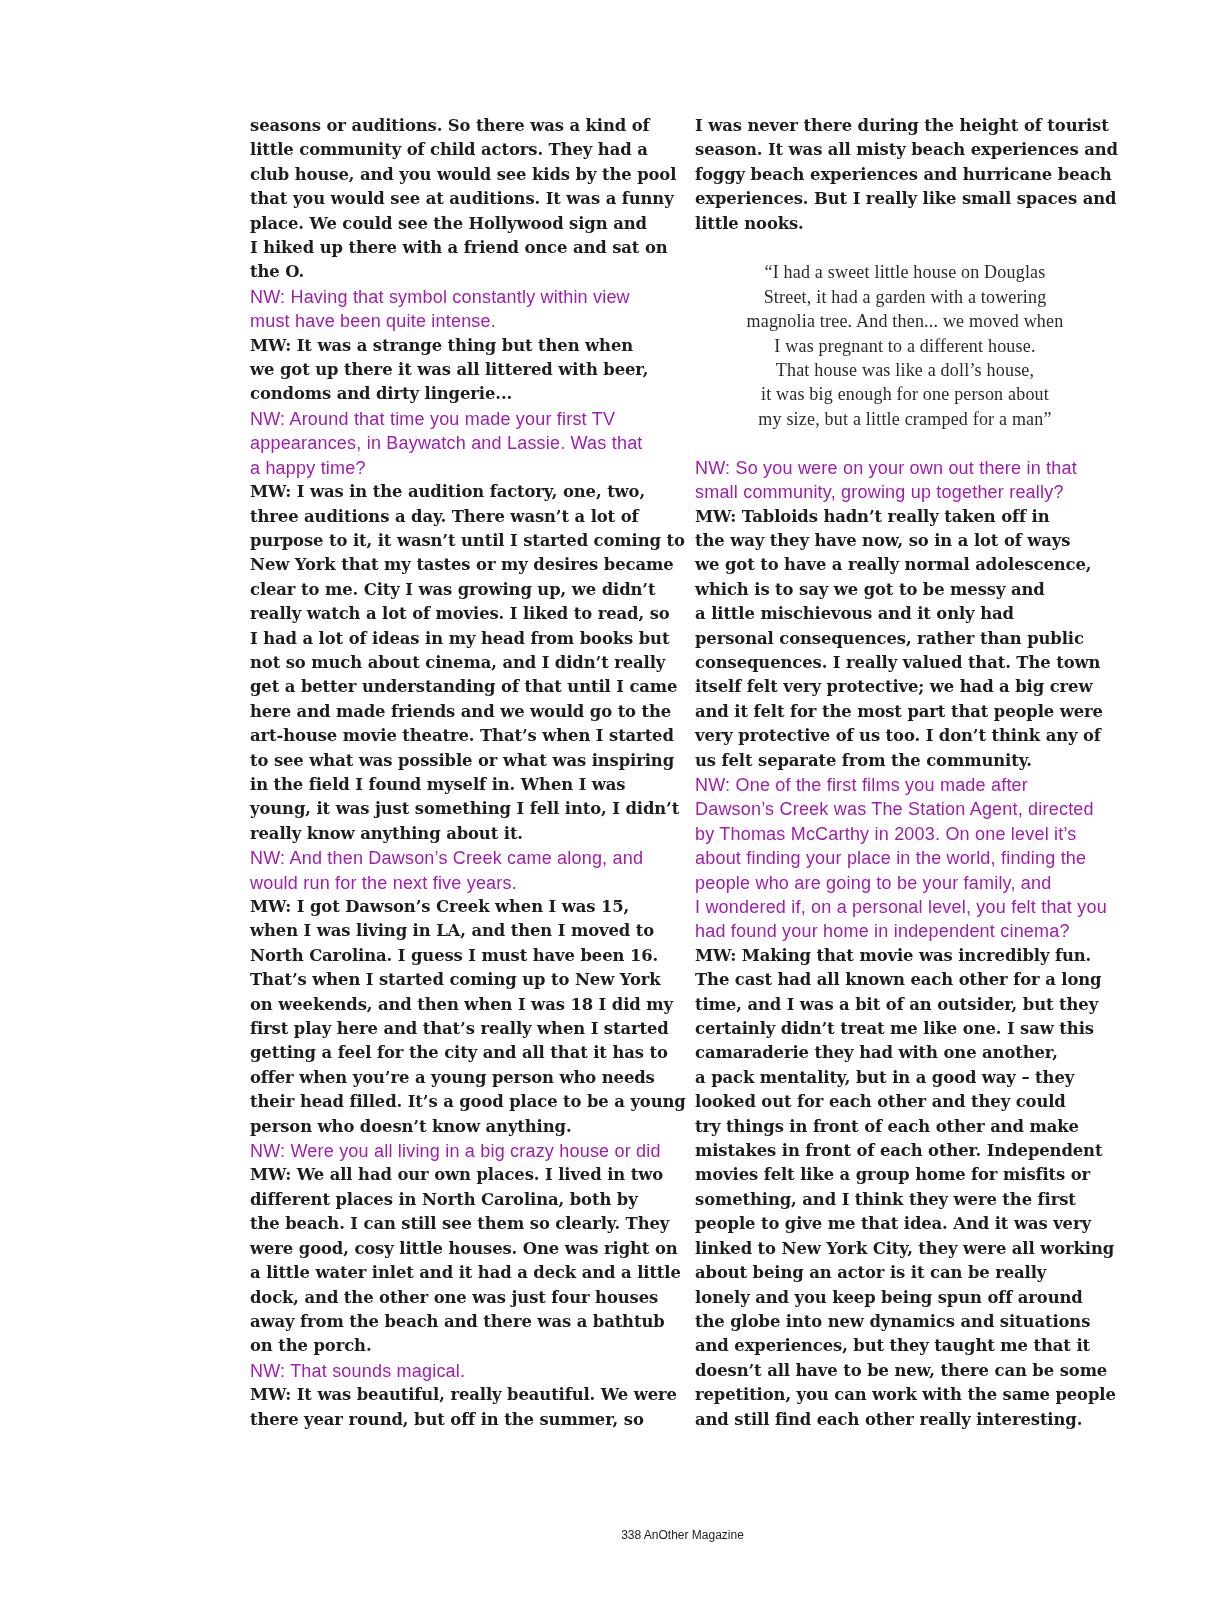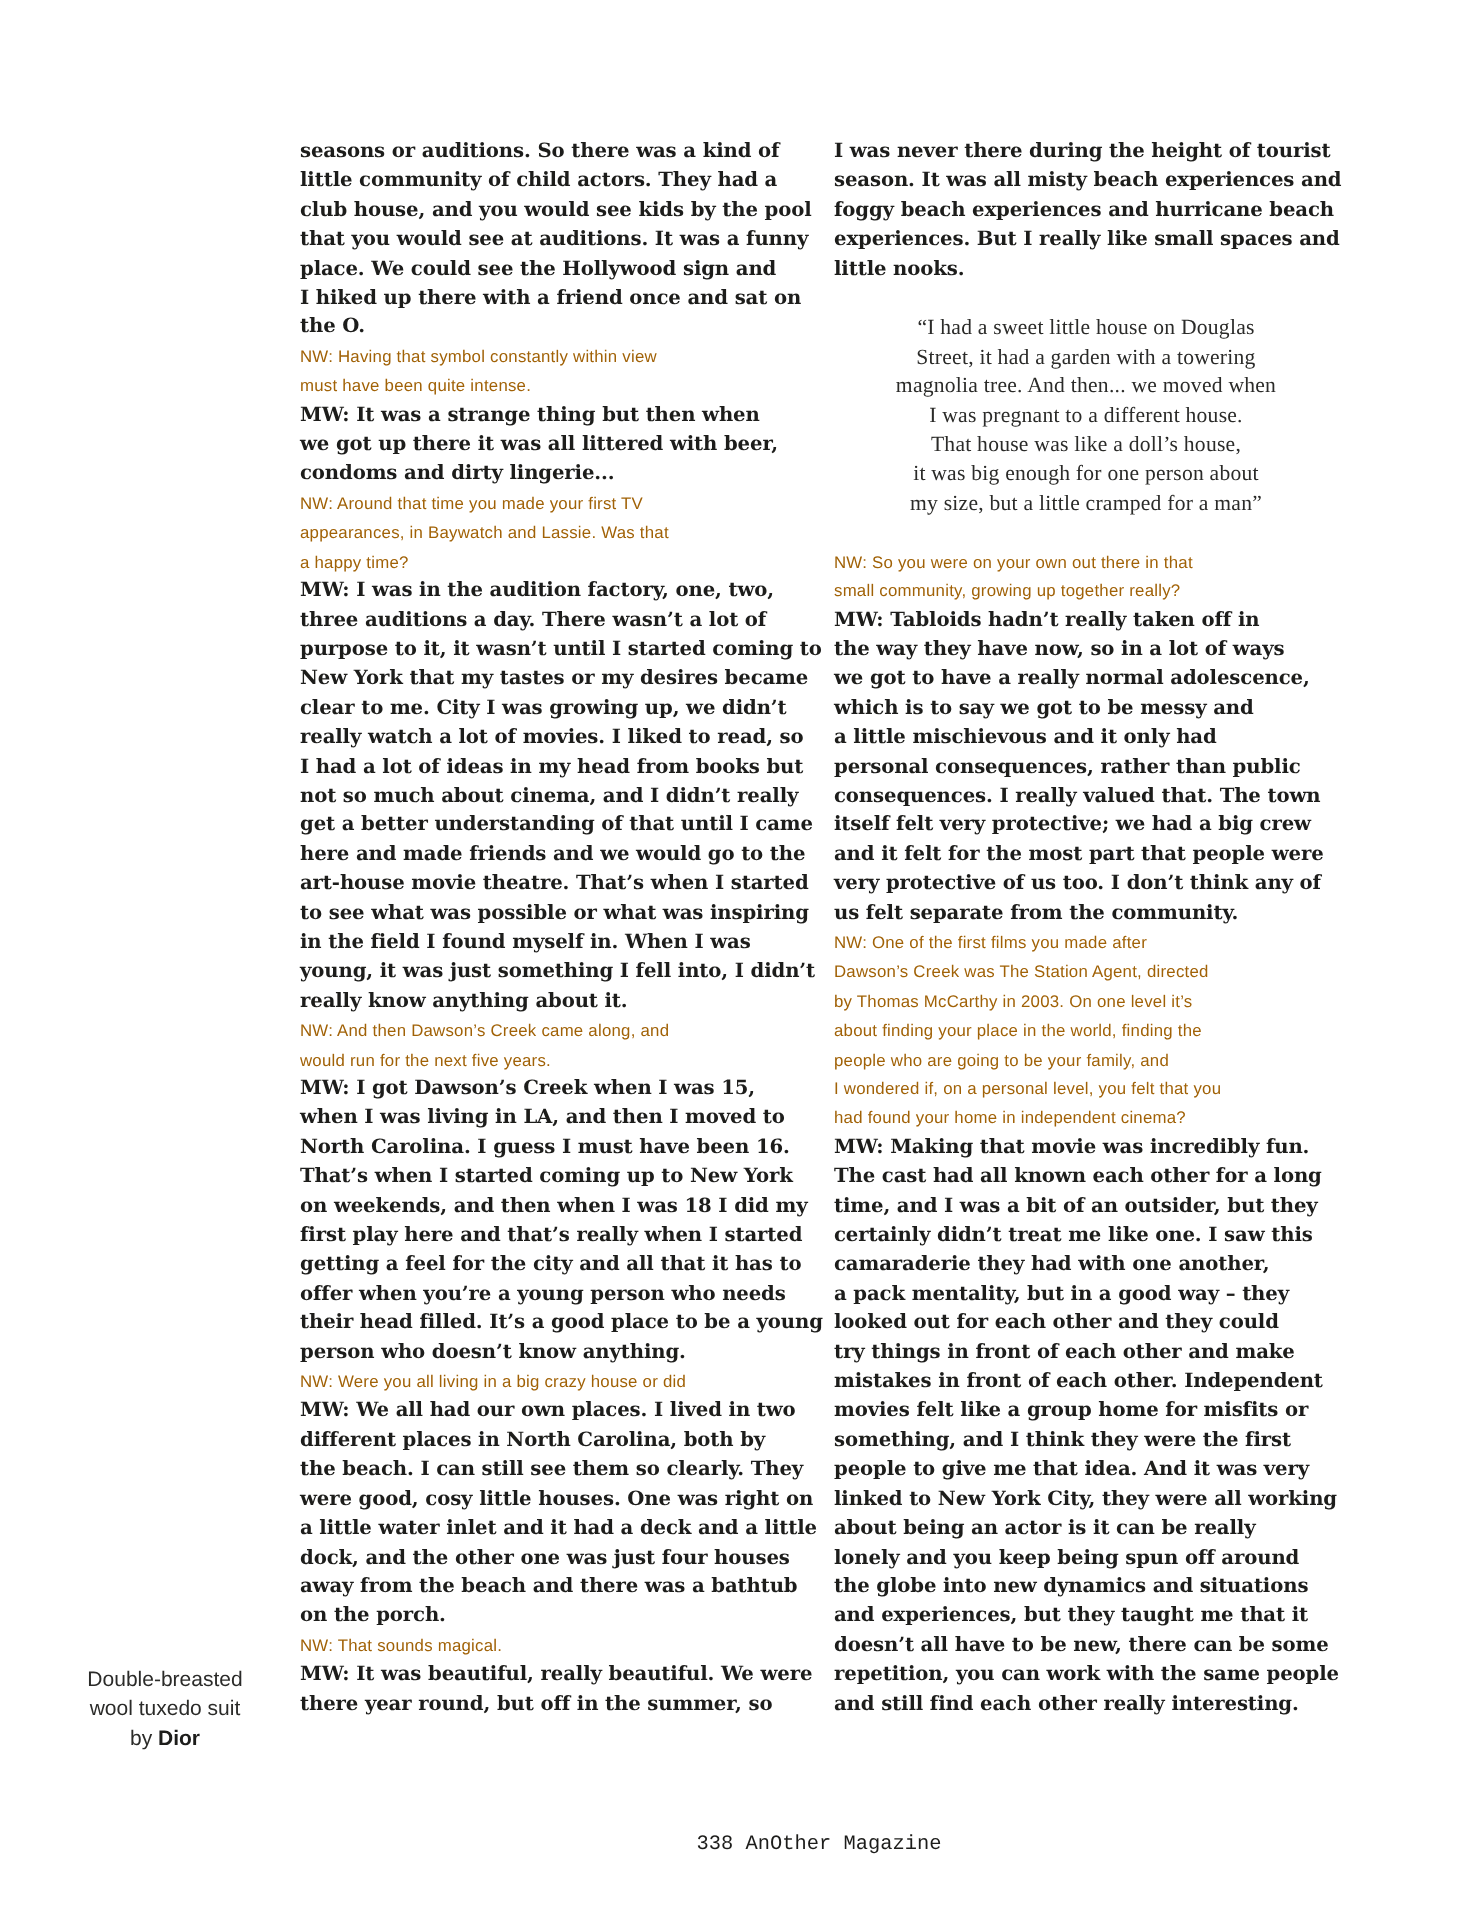--- a/index.html
+++ b/index.html
@@ -28,23 +28,23 @@
   .mw {
     font-family: "DejaVu Serif", serif;
     font-weight: bold;
     font-size: 16.4px;
     letter-spacing: -0.1px;
   }
   
   .nw {
     font-family: "Liberation Sans", sans-serif;
     font-weight: 400;
-    font-size: 14px;
+    font-size: 18px;
     letter-spacing: 0.2px;
-    color: #a16207;
+    color: #a21caf;
   }
   
   .q {
     font-family: Liberation Serif, serif;
     font-weight: 400;
     font-size: 18px;
     letter-spacing: 0.2px;
     text-align: center;
     color: #2b2b29;
   }
@@ -60,35 +60,30 @@
     line-height: 24.4px;
     color: #2b2b29;
   }
   .caption .bold-sans { font-weight: bold; color: #1d1d1b; }
   .footer {
     position: absolute;
     left: 250px;
     top: 1528px;
     width: 865px;
     text-align: center;
-    font-family: Liberation Mono, monospace;
-    font-size: 17px;
+    font-family: Liberation Sans, sans-serif;
+    font-size: 12px;
     color: #1d1d1b;
   }
 </style>
 </head>
 <body>
 
 <div class="page">
 
-  <div class="caption">
-    <div>Double-breasted</div>
-    <div>wool tuxedo suit</div>
-    <div><span>by </span><span class="bold-sans">Dior</span></div>
-  </div>
 
   <div class="columns">
     <div class="col">
         <div class="line mw">seasons or auditions. So there was a kind of</div>
         <div class="line mw">little community of child actors. They had a</div>
         <div class="line mw">club house, and you would see kids by the pool</div>
         <div class="line mw">that you would see at auditions. It was a funny</div>
         <div class="line mw">place. We could see the Hollywood sign and</div>
         <div class="line mw">I hiked up there with a friend once and sat on</div>
         <div class="line mw">the O.</div>

